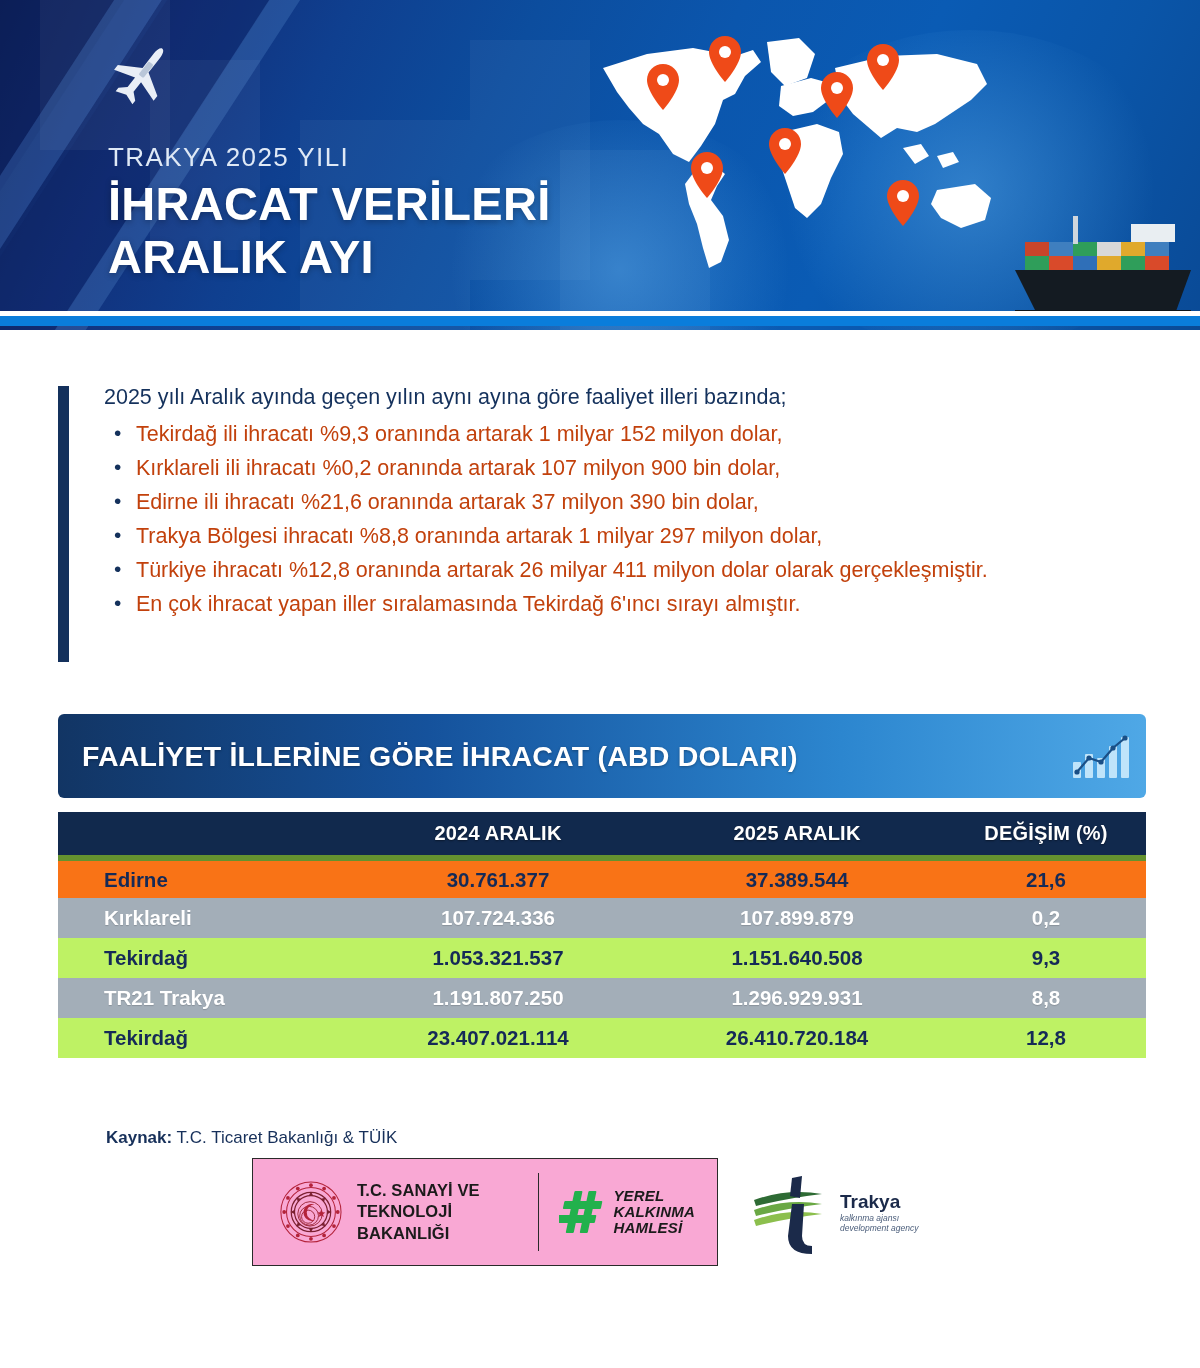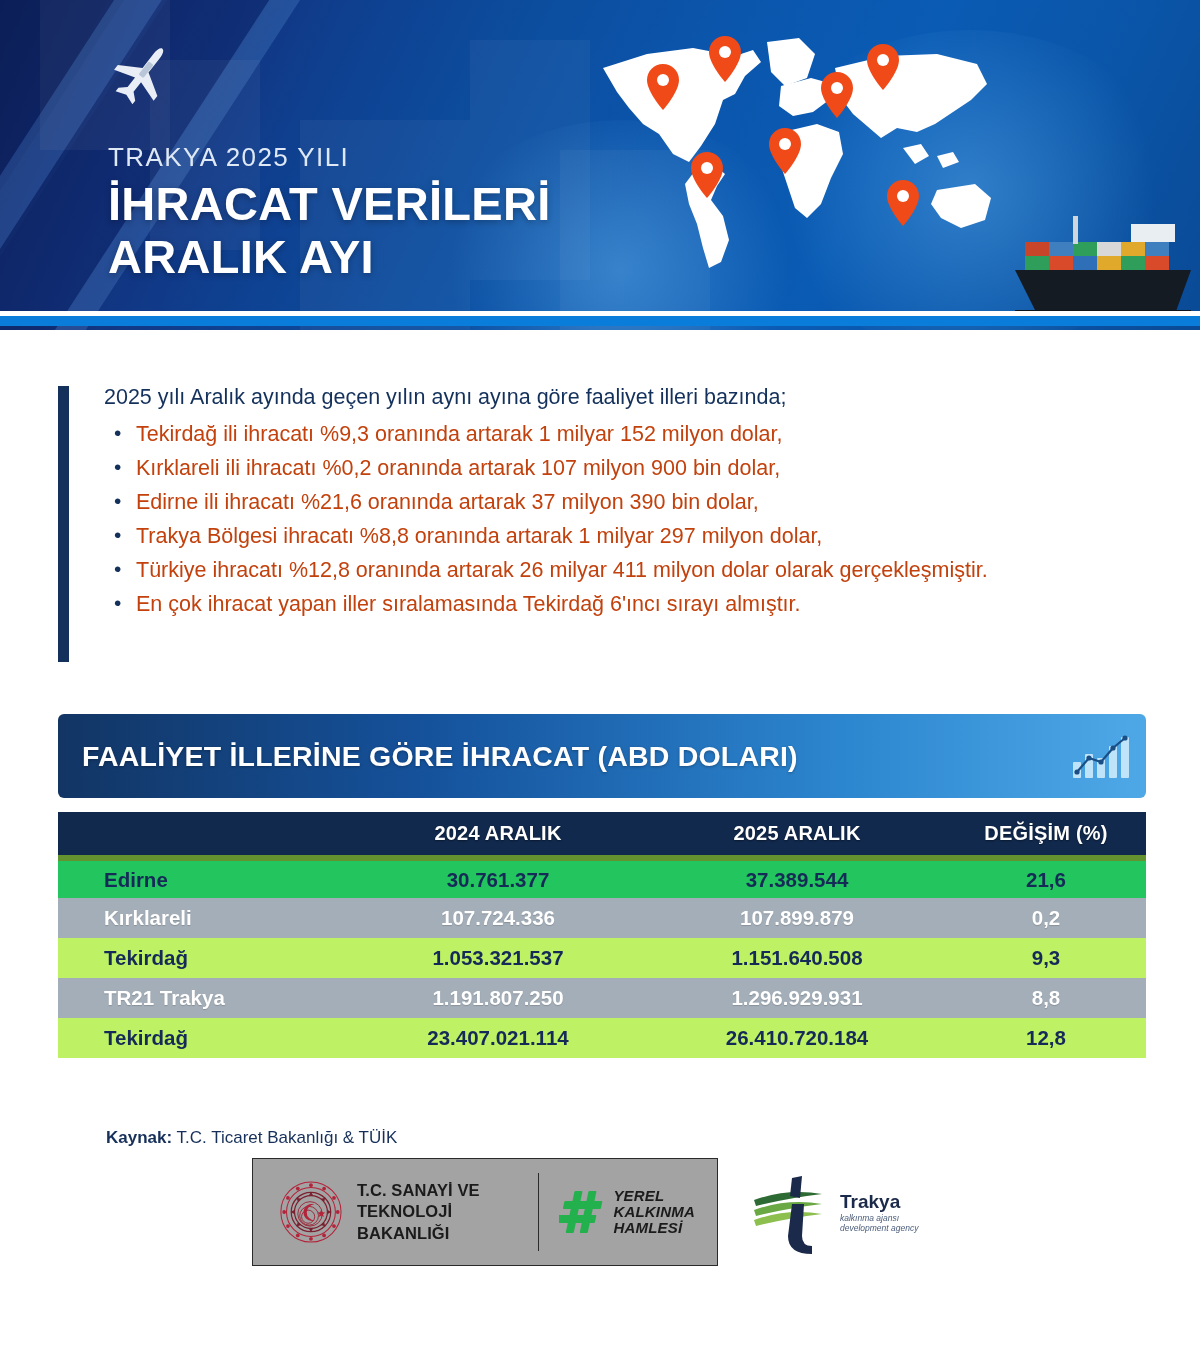--- a/index.html
+++ b/index.html
@@ -177,21 +177,21 @@
 
   .export-table tbody td {
     height: 40px;
     font-size: 20.5px;
     font-weight: 700;
     vertical-align: middle;
   }
   .export-table tbody td.name { padding-left: 46px; text-align: left; }
   .export-table tbody td.num  { text-align: center; }
   .export-table tbody tr.light td { background: #bef264; color: #152a57; }
-  .export-table tbody tr.light:first-child td { background: #22c55e; }
+  .export-table tbody tr.light:first-child td { background: #f97316; }
   .export-table tbody tr.dark  td {
     background: #a3aeb8; color: #ffffff;
     text-shadow: 0 1px 1px rgba(0,0,0,.16);
   }
 
   .source {
     position: absolute;
     left: 106px; top: 1084px;
     font-size: 17px;
     color: #17305a;
@@ -207,21 +207,21 @@
     display: flex;
     justify-content: center;
     align-items: center;
     gap: 30px;
   }
   .logo-box {
     border: 1.5px solid #2a2a2a;
     width: 466px; height: 108px;
     display: flex;
     align-items: center;
-    background: #a3a3a3;
+    background: #f9a8d4;
   }
   .min-logo {
     display: flex; align-items: center; gap: 14px;
     padding-left: 26px; flex: 1;
   }
   .min-text {
     font-size: 16.5px; font-weight: 800;
     color: #1b1b1b; line-height: 1.28;
     letter-spacing: .1px;
   }

